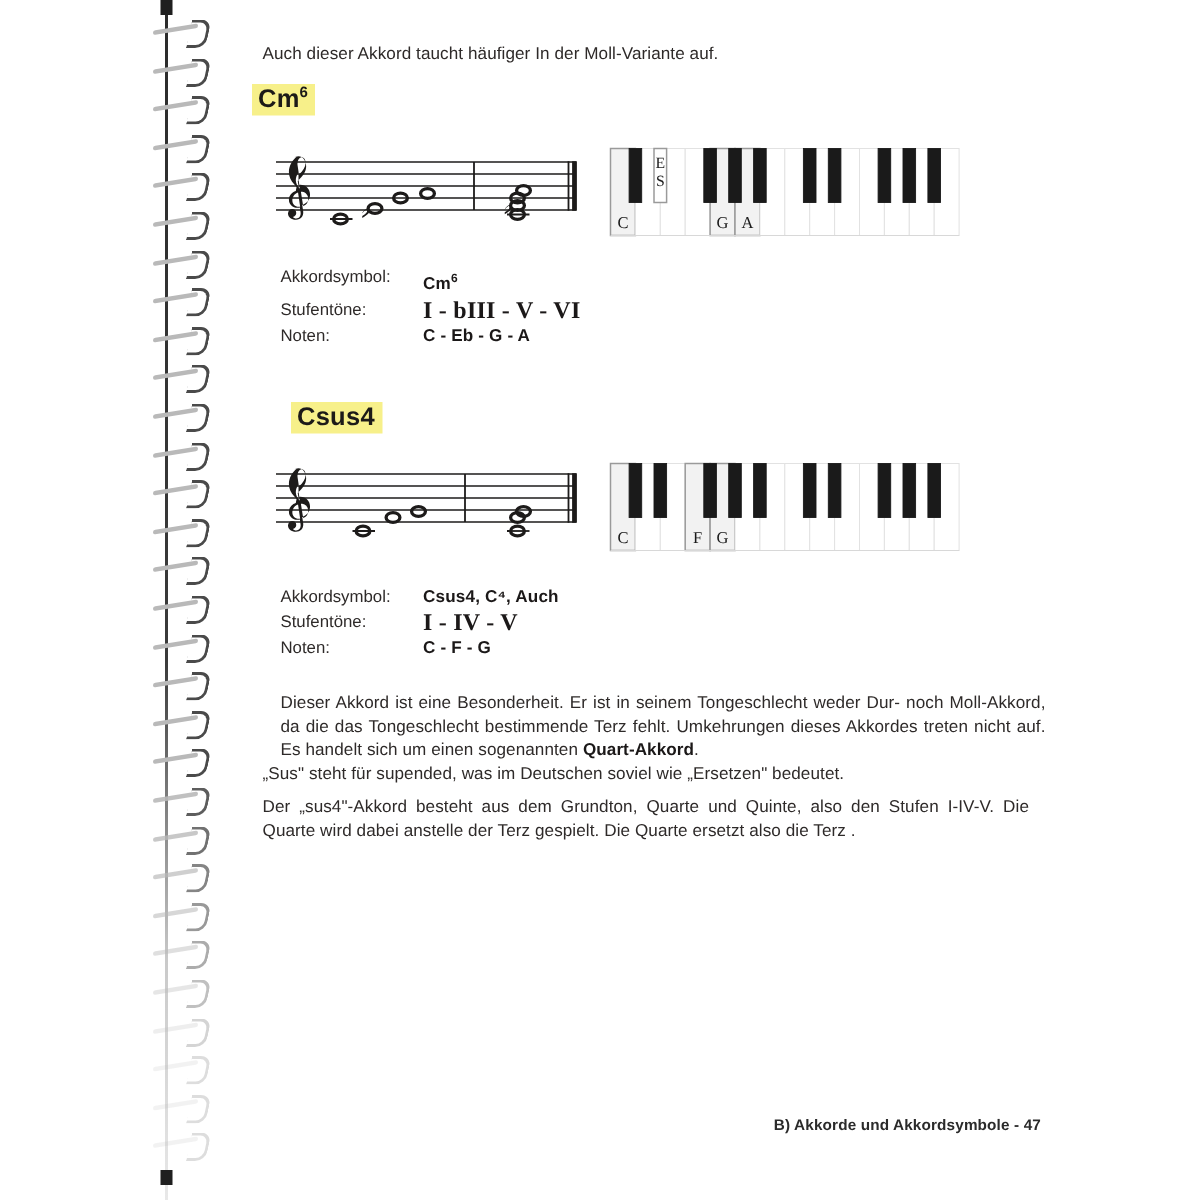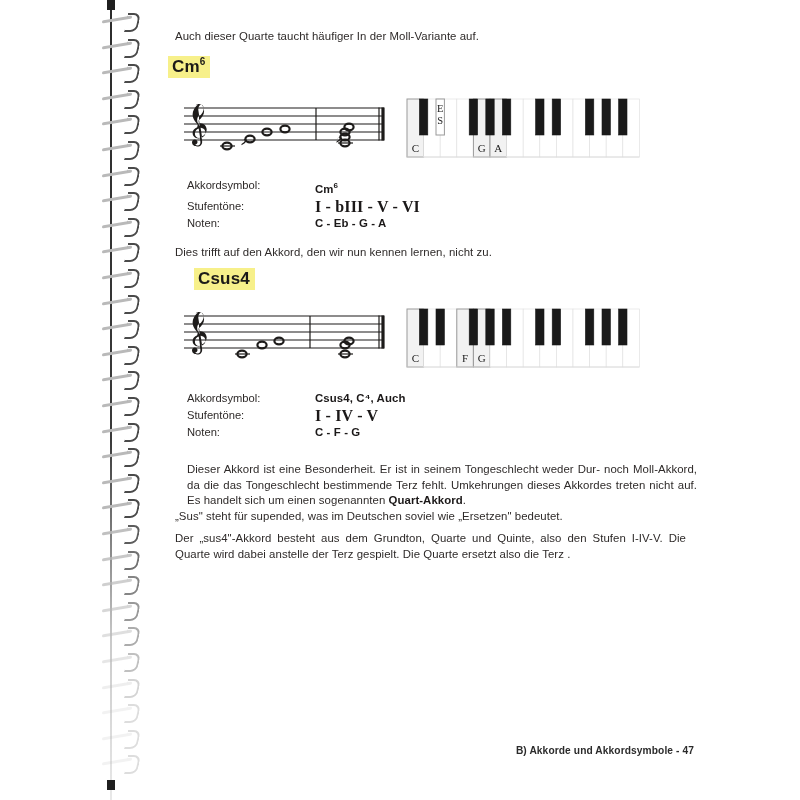--- a/index.html
+++ b/index.html
@@ -49,21 +49,21 @@
   
   .staff-wrap{position:absolute;}
   svg.staff{display:block;}
 
   
   .kbd{position:absolute;}
   svg.keys{display:block;}
 
   
   .spec{position:absolute;font-size:11.2px;line-height:17px;}
-  .spec .row{display:flex;gap:33px;}
+  .spec .row{display:flex;}
   .spec .lab{width:95px;color:#2e2a29;}
   .spec .val{font-weight:bold;color:#1b1818;font-family:"Liberation Serif", serif;
     font-size:16px;letter-spacing:.01em;}
   .spec .val.sans{font-family:"Liberation Sans", sans-serif;font-size:11.4px;}
   .spec .val sup{font-size:8px;vertical-align:super;}
 
   
   .footer{
     position:absolute;right:0;bottom:0;
     font-size:10.2px;font-weight:bold;color:#2b2b2b;
@@ -198,21 +198,21 @@
         </div>
         <div class="ring" style="top:756.4px;opacity:0.18;">
           <div class="wire"></div>
           <div class="hook"></div>
         </div>
       </div>
   </div>
 
   <div class="content">
 
-    <div class="para" style="position:absolute;top:29px;left:0;width:500px;">Auch dieser Quarte taucht häufiger In der Moll-Variante auf.</div>
+    <div class="para" style="position:absolute;top:29px;left:0;width:500px;">Auch dieser Akkord taucht häufiger In der Moll-Variante auf.</div>
 
     <div style="position:absolute;top:56px;left:-7px;">
       <span class="chord-head"><span>Cm</span><sup>6</sup></span>
     </div>
 
     <div class="staff-wrap" style="top:98px;left:2px;">
       <svg class="keys staff" width="215" height="68" viewBox="0 0 215 68">
         <g stroke="#1d1b1a" stroke-width="1.1">
           <line x1="7" y1="10" x2="207" y2="10"></line>
           <line x1="7" y1="18" x2="207" y2="18"></line>
@@ -296,21 +296,20 @@
       <div class="row">
         <span class="lab">Stufentöne:</span>
         <span class="val">I - bIII - V - VI</span>
       </div>
       <div class="row">
         <span class="lab">Noten:</span>
         <span class="val sans">C - Eb  - G - A</span>
       </div>
     </div>
 
-    <div class="para" style="position:absolute;top:245px;left:0;width:500px;">Dies trifft auf den Akkord, den wir nun kennen lernen, nicht zu.</div>
 
     <div style="position:absolute;top:268px;left:-7px;padding-left:26px;">
       <span class="chord-head"><span>Csus4</span><sup></sup></span>
     </div>
 
     <div class="staff-wrap" style="top:308px;left:2px;">
       <svg class="keys staff" width="215" height="64" viewBox="0 0 215 64">
         <g stroke="#1d1b1a" stroke-width="1.1">
           <line x1="7" y1="8" x2="207" y2="8"></line>
           <line x1="7" y1="16" x2="207" y2="16"></line>

